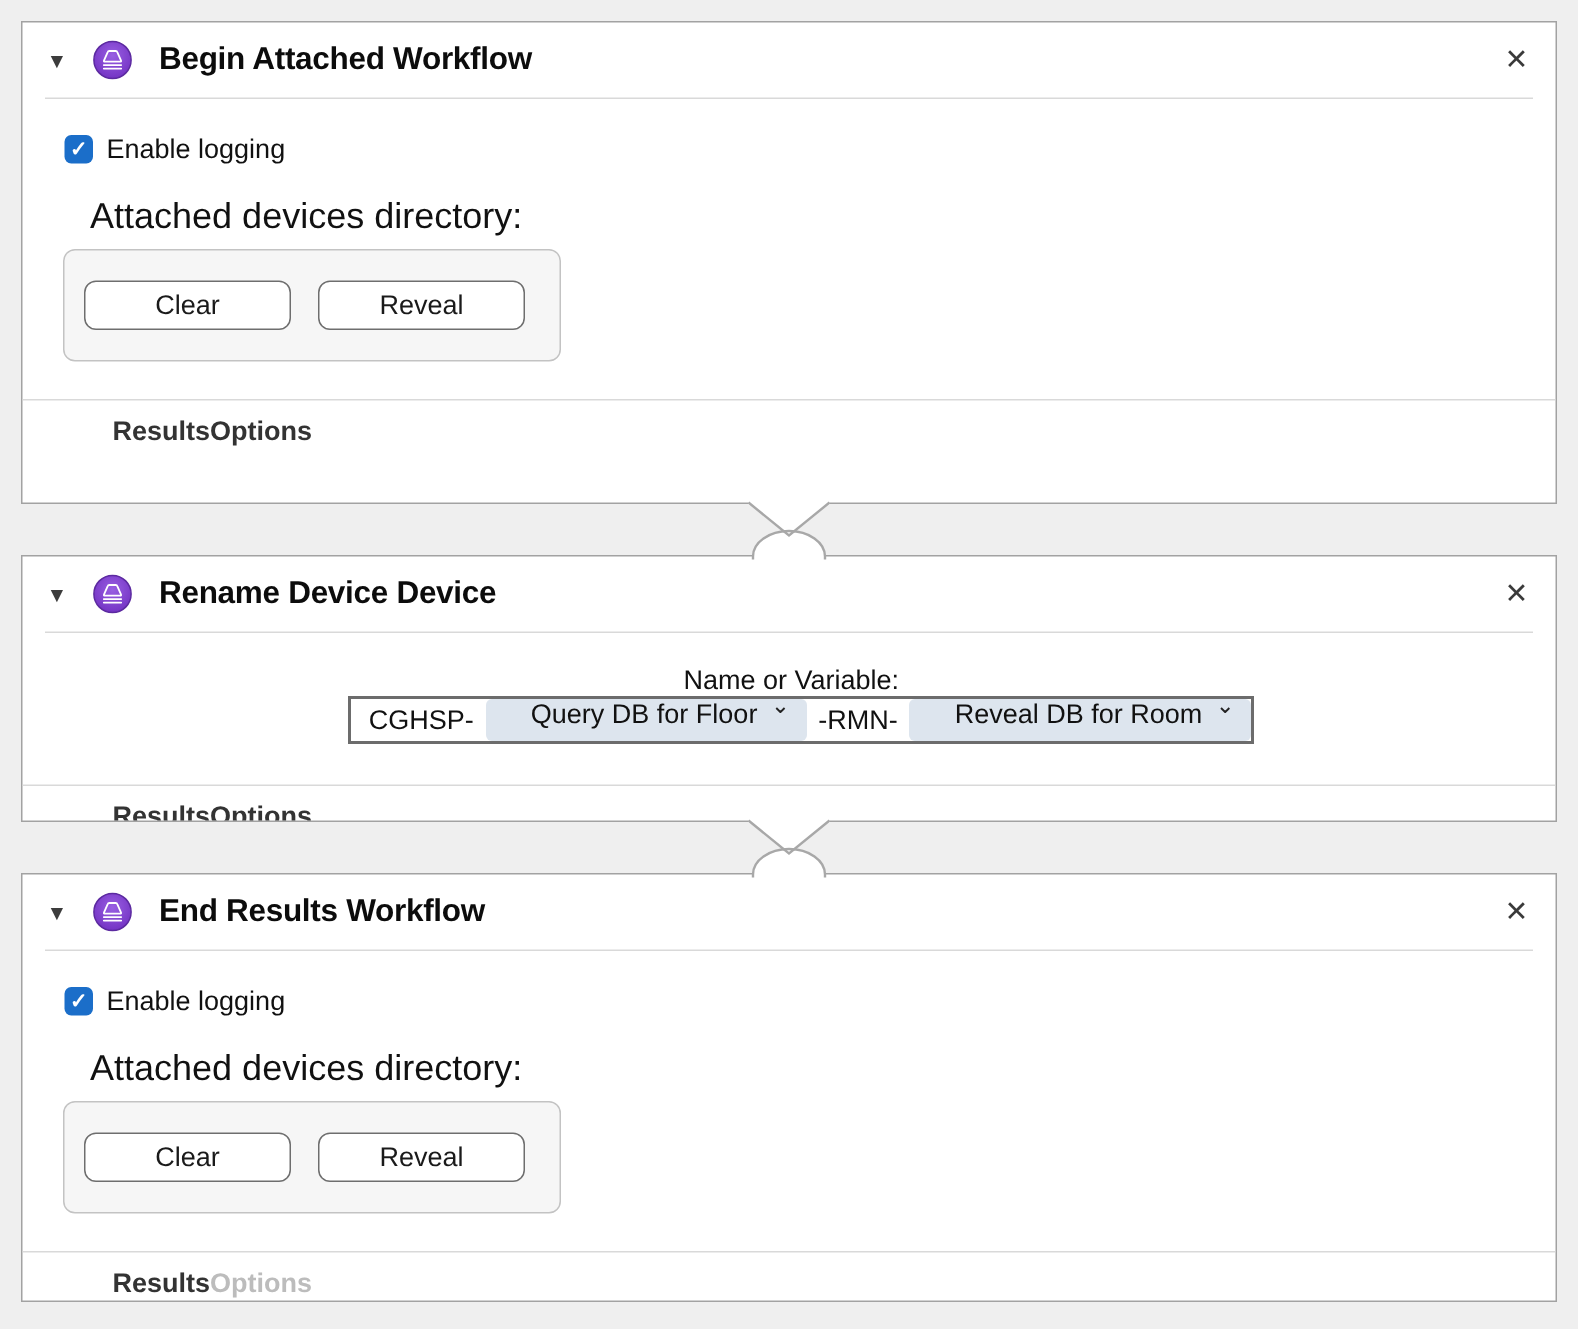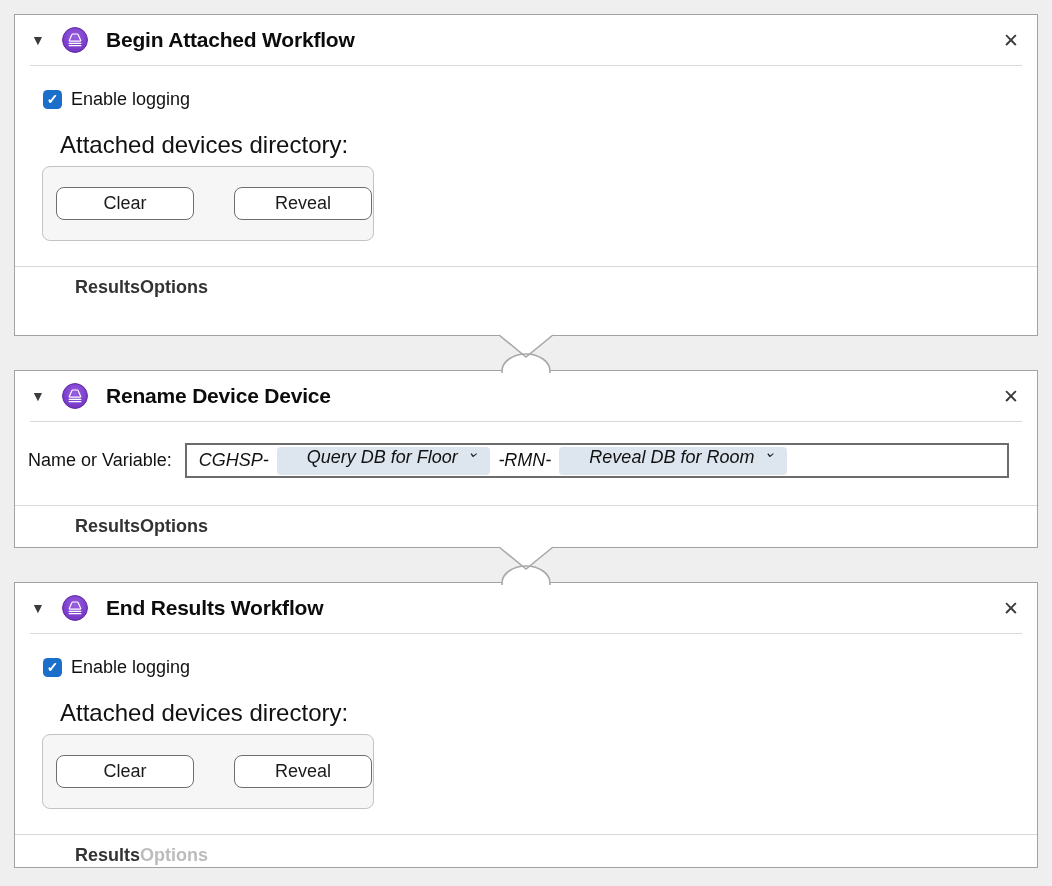--- a/index.html
+++ b/index.html
@@ -23,36 +23,36 @@
   .cb-row + .cb-row { margin-top:14px; }
   .cb { width:19px; height:19px; border-radius:4.5px; margin-right:9px; flex:none;
         display:flex; align-items:center; justify-content:center; }
   .cb.checked { background:#1b6ec9; }
   .cb.checked .mark { color:#fff; font-size:14px; font-weight:bold; line-height:1; }
   .cb.unchecked { background:#fff; border:1.6px solid #b2b2b2; }
 
   .dir-label { font-size:24px; margin:21px 0 7px 45px; }
   .groupbox { width:332px; height:75px; margin-left:27px; background:#f6f6f6;
               border:1px solid #c3c3c3; border-radius:8px;
-              display:flex; align-items:center; padding-left:13px;gap:22px; }
+              display:flex; align-items:center; padding-left:13px; }
   .pushbtn { width:138px; height:33px; background:#fff; border:1.5px solid #6e6e6e;
              border-radius:8px; font-size:18px; color:#1a1a1a; font-family:inherit;
              display:flex; align-items:center; justify-content:center; }
   .pushbtn + .pushbtn { margin-left:18px; }
 
   .ftr-divider { height:1px; background:#d9d9d9; }
   .ftr { height:40px; display:flex; align-items:center; padding-left:60px; }
   .ftr span { font-size:18px; font-weight:bold; color:#333; }
   .ftr span.disabled { color:#bcbcbc; }
 
-  .field-row { display:flex; align-items:center; margin:21px 28px 0 13px; }
+  .field-row { display:flex; align-items:center; margin:21px 28px 0 31px;flex-direction:column; }
   .field-label { font-size:18px; white-space:nowrap; }
   .token-field { flex:1; margin-left:13px; height:35px; background:#fff;
                  border:2px solid #6c6c6c; display:flex; align-items:center;
-                 padding-left:12px; gap:8px; font-size:18px;font-style:italic; }
+                 padding-left:12px; gap:8px; font-size:18px; }
   .token { background:#dde5ee; border-radius:4px; height:28px; display:inline-flex;
            align-items:flex-start; padding:0 11px 0 30px; white-space:nowrap; }
   .token .chev { margin-left:9px; font-size:15px; color:#222; line-height:0.6; }
 
   .connector { height:34px; position:relative; }
   .connector svg { position:absolute; top:-4px; left:50%; margin-left:-88px; display:block; }
 </style>
 </head>
 <body>
 

